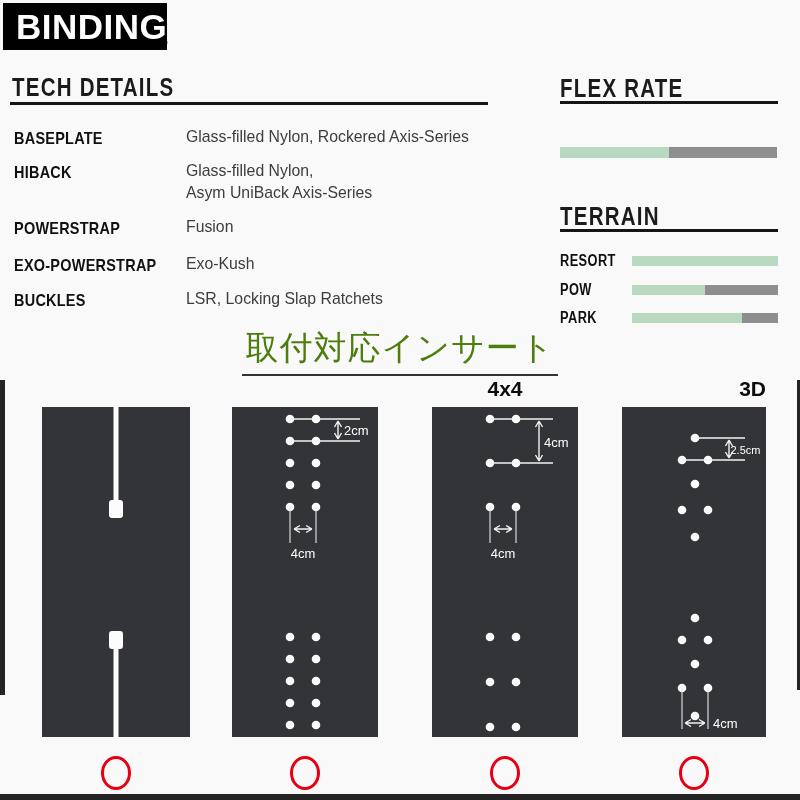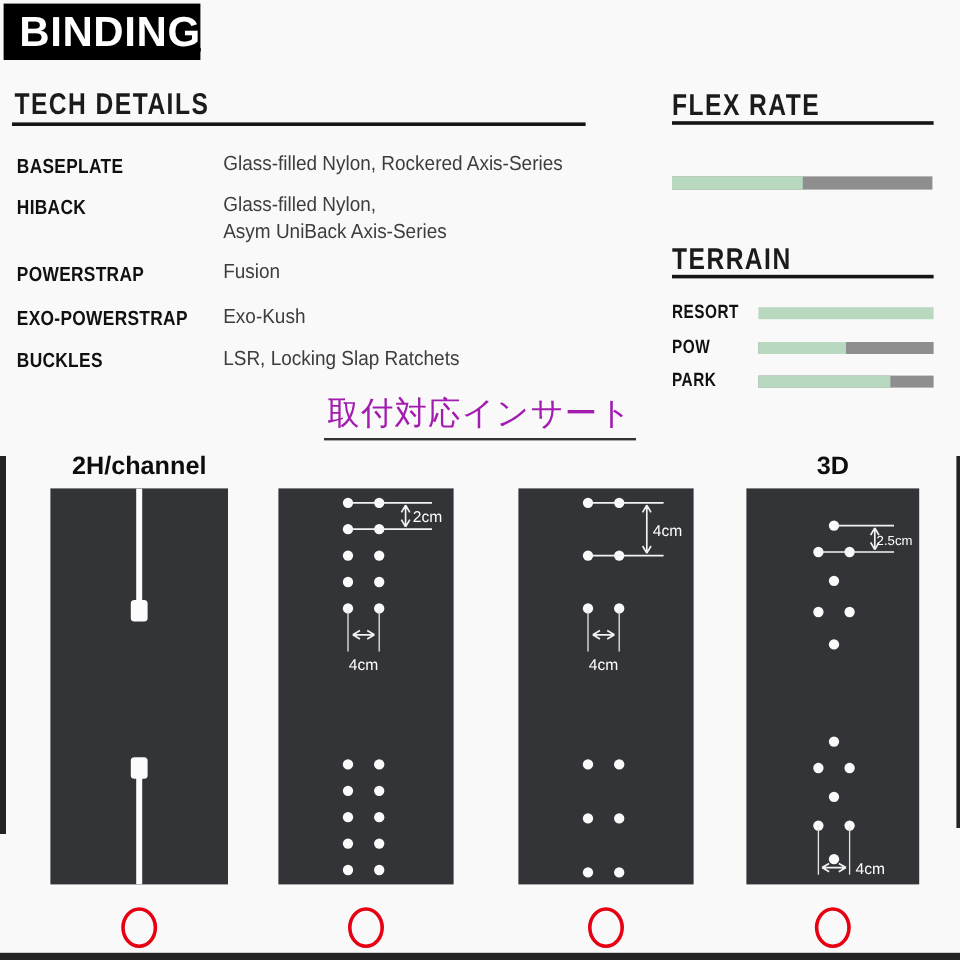--- a/index.html
+++ b/index.html
@@ -24,21 +24,21 @@
 
   .center-wrap { position:absolute; text-align:center; }
   .midsoft { display:inline-block; font-size:15px; font-weight:700; letter-spacing:0.5px;
     color:#141414; transform:scaleX(0.85); }
   .bar { position:absolute; background:#8e8e8e; }
   .bar .fill { height:100%; background:#b9d8c0; }
   .terrain-label { position:absolute; font-size:16px; font-weight:700; color:#101010;
     transform:scaleX(0.8); transform-origin:0 0; white-space:nowrap; letter-spacing:0.5px; }
 
   .jp-wrap { position:absolute; left:0; top:326px; width:800px; text-align:center; }
-  .jp { display:inline-block; font-size:27px; color:#a21caf; border-bottom:2px solid #333;
+  .jp { display:inline-block; font-size:33px; color:#4d7c0f; border-bottom:2px solid #333;
     padding:0 3px 3px; letter-spacing:1px; }
 
   .plabel { position:absolute; top:377px; text-align:center; font-size:21px;
     font-weight:700; color:#0d0d0d; }
   .panel { position:absolute; top:407px; height:330px; background:#333437; }
   .panel svg { display:block; width:100%; height:100%; }
   .dot { fill:#fafafa; }
   .chan { fill:#fcfcfc; }
   .ann { stroke:#f2f2f2; stroke-width:1.4; fill:none; }
   .ann-thin { stroke:#e6e6e6; stroke-width:1.1; fill:none; }
@@ -98,22 +98,22 @@
 
   <div class="terrain-label" style="left:560px; top:309px;">PARK</div>
   <div class="bar" style="left:632px; top:313px; width:146px; height:10px;">
     <div class="fill" style="width: 75%;"></div>
   </div>
 
   <div class="jp-wrap">
     <span class="jp">取付対応インサート</span>
   </div>
 
-  <div class="plabel" style="left:42px; width:148px;">2H/channel</div>
-  <div class="plabel" style="left:622px; width:144px;">3D</div>
+  <div class="plabel" style="left:432px; width:146px;">4x4</div>
+  <div class="plabel" style="left:622px; width:144px;text-align:right;">3D</div>
 
   <div class="panel" style="left:42px; width:148px;">
     <svg viewBox="0 0 148 330">
       <rect class="chan" x="71.5" y="0" width="5" height="96"></rect>
       <rect class="chan" x="67" y="93" width="14" height="18" rx="3"></rect>
       <rect class="chan" x="67" y="224" width="14" height="18" rx="3"></rect>
       <rect class="chan" x="71.5" y="240" width="5" height="90"></rect>
     </svg>
   </div>
 

